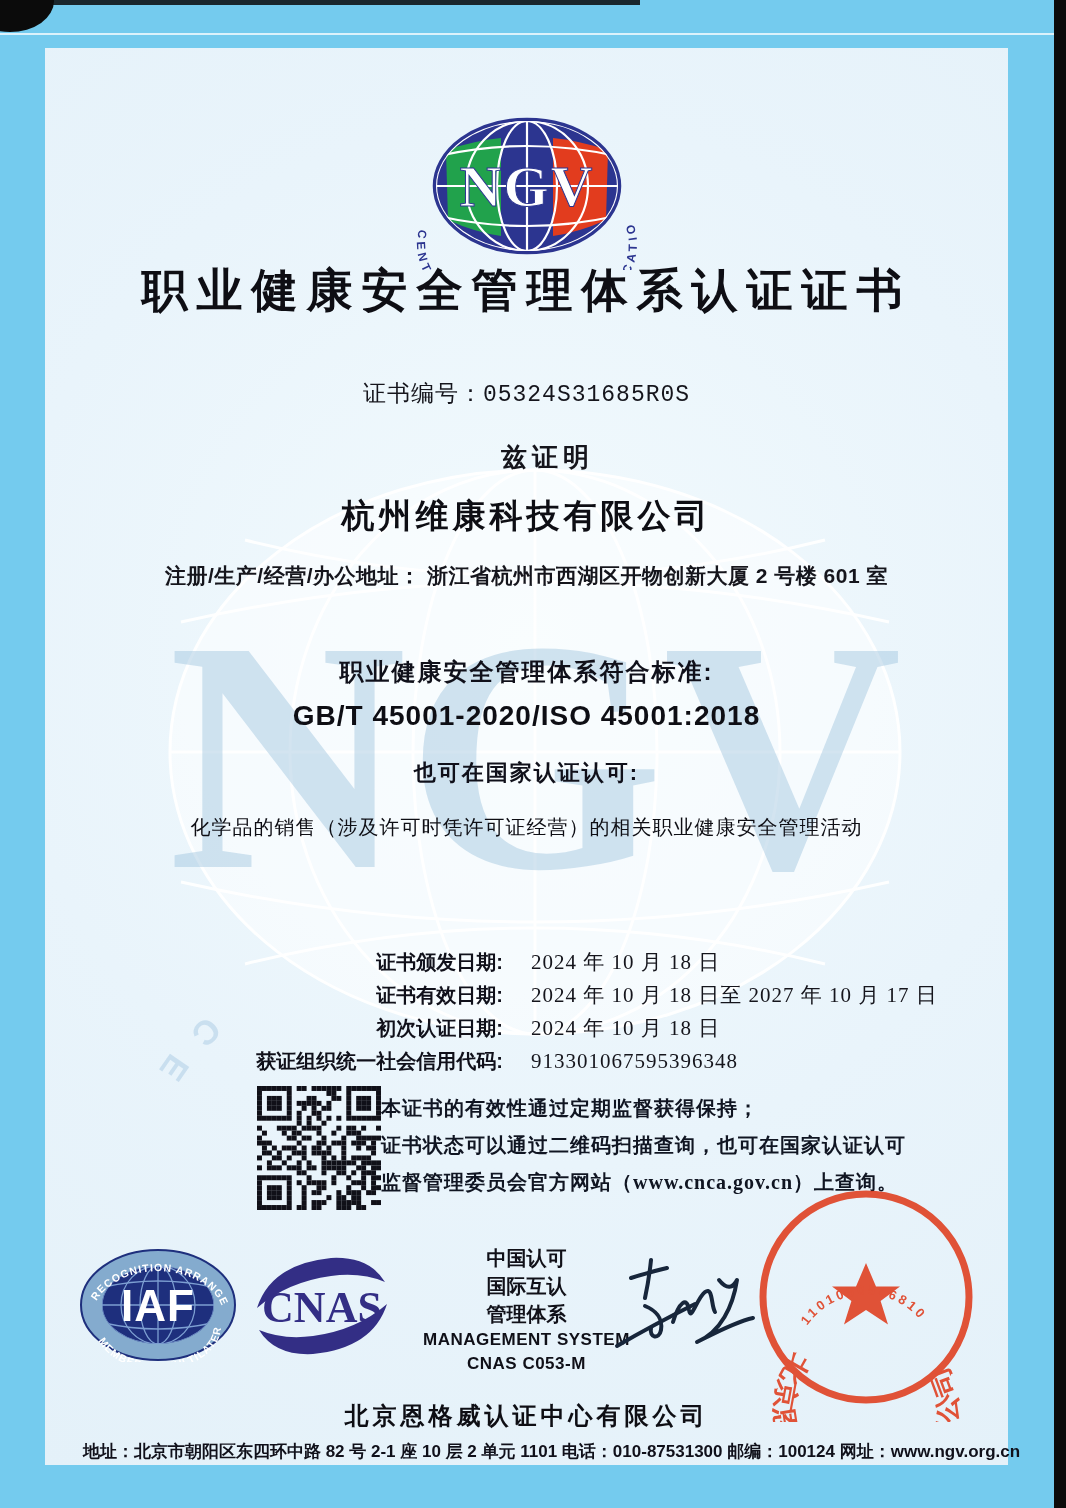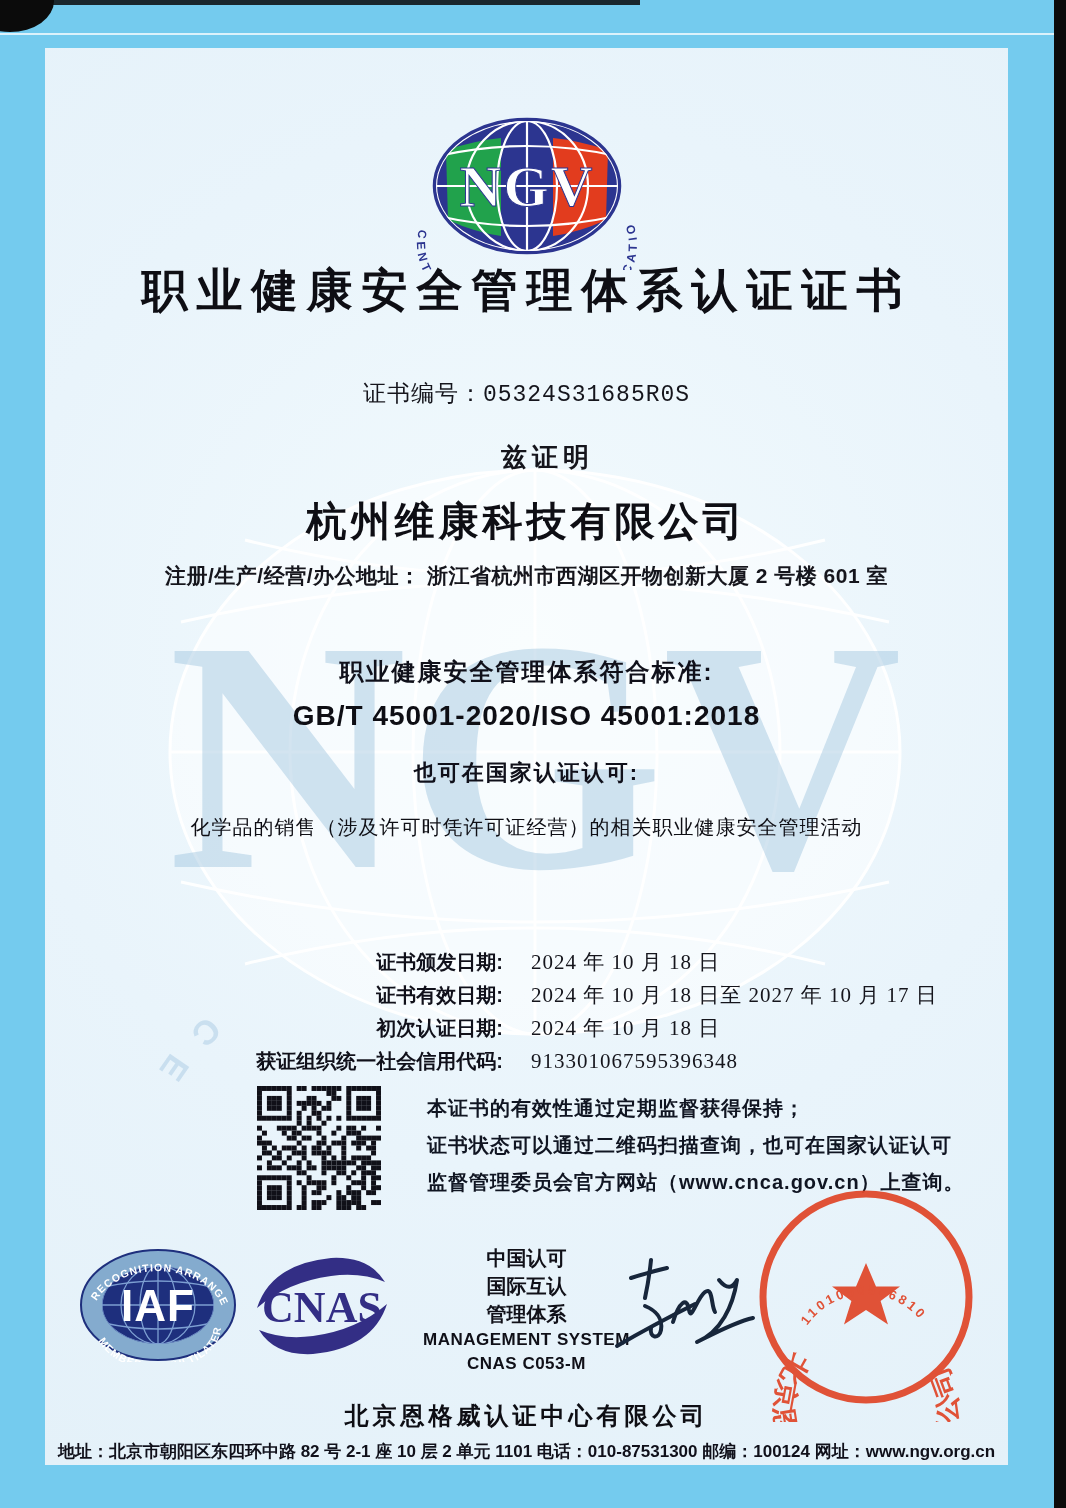--- a/index.html
+++ b/index.html
@@ -18,35 +18,35 @@
     position:absolute;left:45px;top:48px;width:963px;height:1417px;
     background:#eaf5fc;
     background-image:radial-gradient(circle at 50% 42%, #f2fafd 0%, #e9f4fb 55%, #e4f1f9 100%);
   }
   .abs{position:absolute;left:0;width:100%;text-align:center;}
 
   .title{font-size:46px;font-weight:bold;color:#0e0e14;letter-spacing:9px;white-space:nowrap;}
   .certno{font-size:23px;color:#15151c;font-family:Liberation Mono, monospace;letter-spacing:1px;}
   .certno b{font-weight:normal;}
   .statement{font-size:26px;font-weight:bold;color:#15151c;letter-spacing:5px;margin-left:21px;}
-  .company{font-size:40px;font-weight:bold;color:#0e0e14;letter-spacing:4px;}
+  .company{font-size:33px;font-weight:bold;color:#0e0e14;letter-spacing:4px;}
   .addr{font-size:21px;font-weight:bold;color:#15151c;letter-spacing:0.5px;white-space:nowrap;}
   .stdhead{font-size:24px;font-weight:bold;color:#10101a;letter-spacing:2px;}
   .stdcode{font-size:28px;font-weight:bold;color:#0e0e14;letter-spacing:1px;}
   .scopehead{font-size:22px;font-weight:bold;color:#10101a;letter-spacing:2px;}
   .scopetext{font-size:20px;font-weight:normal;color:#0e0e14;letter-spacing:1px;white-space:nowrap;}
 
   .dates{position:absolute;left:0;top:898px;width:100%;}
   .drow{display:flex;line-height:33px;}
   .dlabel{width:458px;text-align:right;font-size:20px;font-weight:bold;color:#10101a;}
   .dvalue{margin-left:28px;font-size:21px;color:#15151c;font-family:"Liberation Serif",serif;letter-spacing:1px;}
 
   .qr-row{position:absolute;left:212px;top:1038px;display:flex;}
   .qr-box{width:124px;height:124px;}
-  .qr-notes{margin-left:46px;padding-top:4px;font-size:20px;font-weight:bold;color:#101522;line-height:37px;white-space:nowrap;letter-spacing:1px;}
+  .qr-notes{padding-top:4px;font-size:20px;font-weight:bold;color:#101522;line-height:37px;white-space:nowrap;letter-spacing:1px;font-family:Liberation Serif, serif;}
 
   .logo-row{position:absolute;left:0;top:1196px;width:100%;height:130px;}
   .iaf{position:absolute;left:34px;top:4px;}
   .cnas{position:absolute;left:198px;top:2px;}
   .accred{position:absolute;left:378px;top:0;text-align:center;color:#101018;}
   .accred .zh{font-size:20px;font-weight:bold;line-height:28px;}
   .accred .en{font-size:17px;font-weight:bold;line-height:24px;letter-spacing:0.5px;}
   .signature{position:absolute;left:566px;top:10px;}
 
   .stamp{position:absolute;left:696px;top:1124px;width:250px;height:250px;opacity:.93;}
@@ -554,16 +554,16 @@
       <polygon fill="#e04629" points="0,-34 10.0,-10.5 34,-10.5 14.6,4.0 22.0,27.5 0,13 -22.0,27.5 -14.6,4.0 -34,-10.5 -10.0,-10.5"></polygon>
       <text font-size="25" font-weight="bold" fill="#e04629">
         <textPath href="#stamp-ring" startOffset="0" textLength="390" lengthAdjust="spacingAndGlyphs">北京恩格威认证中心有限公司</textPath>
       </text>
       <text font-size="13" font-weight="bold" fill="#e04629" letter-spacing="3">
         <textPath href="#stamp-serial" startOffset="4%">1101050546810</textPath>
       </text>
     </svg>
 
     <div class="abs footer-company" style="top:1352px;">北京恩格威认证中心有限公司</div>
-    <div class="abs footer-info" style="top:1392px;">地址：北京市朝阳区东四环中路 82 号 2-1 座 10 层 2 单元 1101  电话：010-87531300  邮编：100124  网址：www.ngv.org.cn</div>
+    <div class="abs footer-info" style="top:1392px;padding-left:25px;">地址：北京市朝阳区东四环中路 82 号 2-1 座 10 层 2 单元 1101  电话：010-87531300  邮编：100124  网址：www.ngv.org.cn</div>
 
   </div>
 </div>
 
 </body></html>

